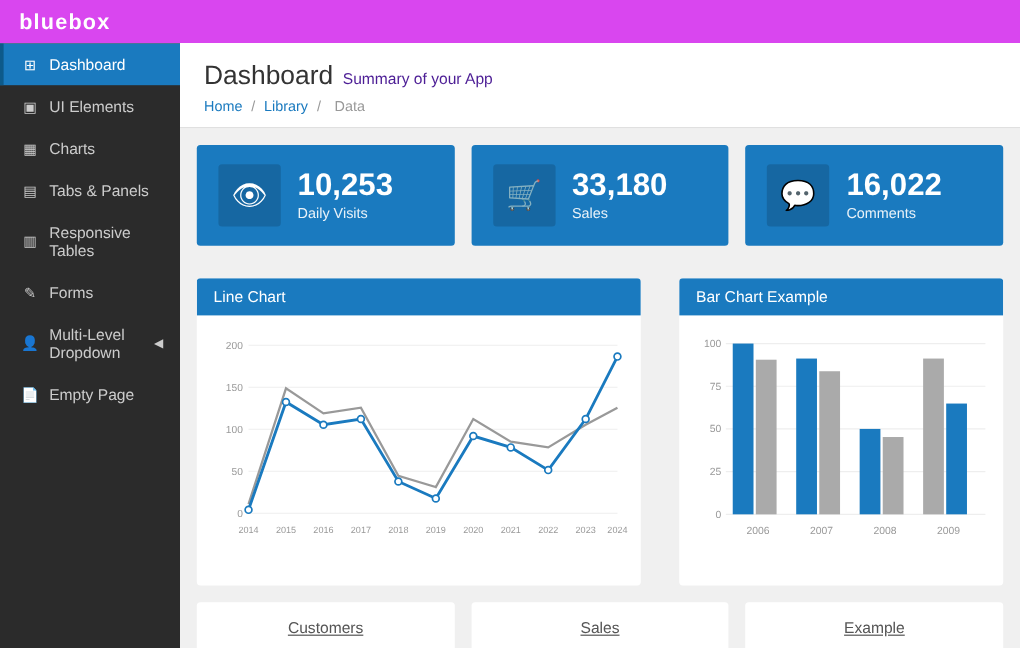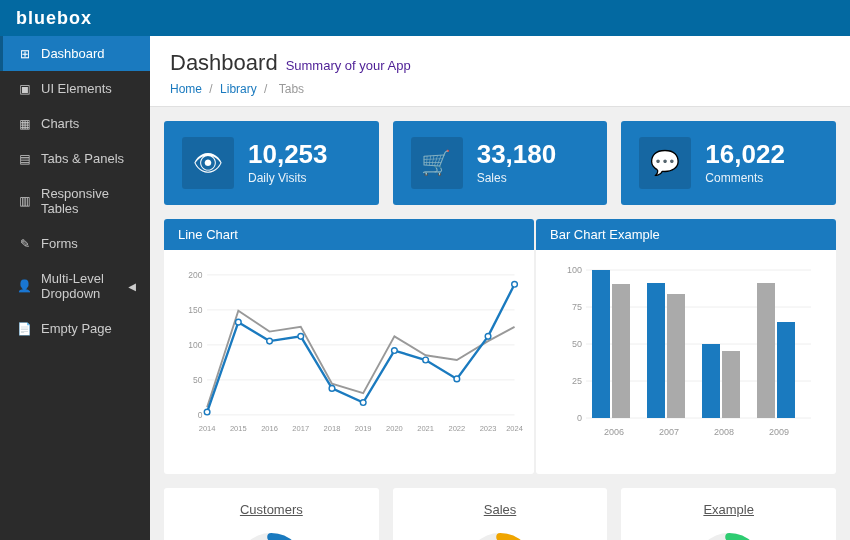--- a/index.html
+++ b/index.html
@@ -1,20 +1,20 @@
 <!DOCTYPE html>
 <html><head>
   <meta charset="utf-8">
   <style>
     * { margin: 0; padding: 0; box-sizing: border-box; }
     body { font-family: 'Segoe UI', Arial, sans-serif; background: #f0f0f0; display: flex; flex-direction: column; width: 850px; height: 540px; overflow: hidden; }
 
     
     #topbar {
-      background: #0369a1;
+      background: #d946ef;
       height: 36px;
       display: flex;
       align-items: center;
       padding: 0 16px;
       flex-shrink: 0;
     }
     #topbar-brand {
       color: white;
       font-size: 18px;
       font-weight: bold;
@@ -127,22 +127,22 @@
     }
     .stat-label {
       font-size: 12px;
       opacity: 0.9;
       margin-top: 4px;
     }
 
     
     #charts-row {
       display: flex;
-      gap: 2px;
-      padding: 14px 14px 0;
+      gap: 32px;
+      padding: 27px 14px 0;
     }
     .chart-card {
       background: white;
       border-radius: 3px;
       overflow: hidden;
     }
     #line-chart-card { flex: 0 0 370px; }
     #bar-chart-card { flex: 1; }
 
     .chart-header {
@@ -254,21 +254,21 @@
     <div id="page-header">
       <div id="page-title-row">
         <span id="page-title">Dashboard</span>
         <span id="page-subtitle">Summary of your App</span>
       </div>
       <div id="breadcrumb">
         <a href="#">Home</a>
         <span>/</span>
         <a href="#">Library</a>
         <span>/</span>
-        <span>Tabs</span>
+        <span>Data</span>
       </div>
     </div>
 
     <div id="stats-row">
     <div class="stat-card">
       <div class="stat-icon-box">👁</div>
       <div>
         <div class="stat-number">10,253</div>
         <div class="stat-label">Daily Visits</div>
       </div>

